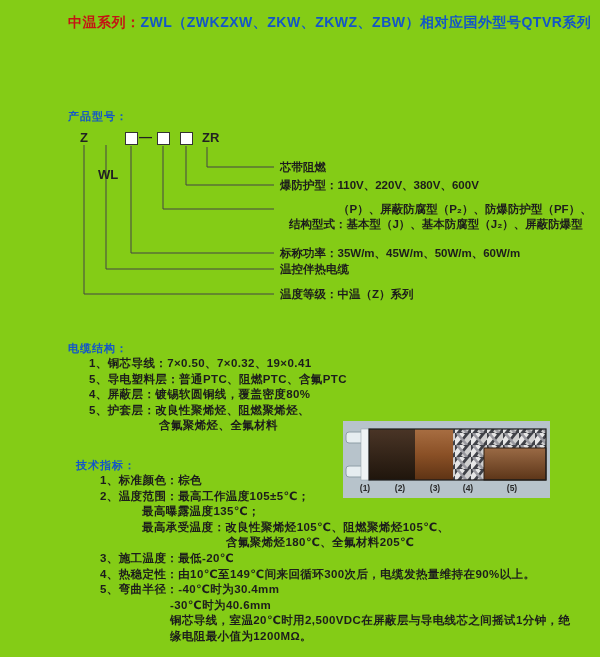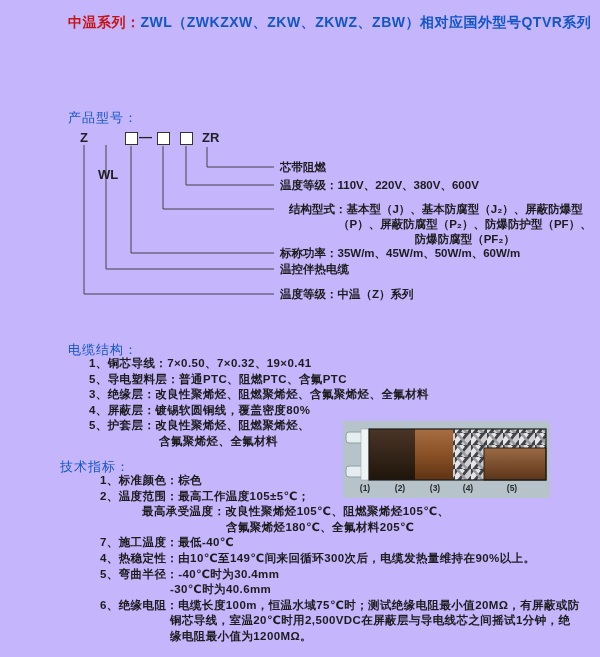--- a/index.html
+++ b/index.html
@@ -1,27 +1,27 @@
 <!DOCTYPE html>
 <html><head>
 <meta charset="utf-8">
 <style>
   html,body{margin:0;padding:0;background:#fff;}
-  #page{position:relative;width:600px;height:657px;background:#c4b5fd;overflow:hidden;
+  #page{position:relative;width:600px;height:657px;background:#84cc16;overflow:hidden;
         font-family:"Liberation Sans","DejaVu Sans",sans-serif;color:#1c1c1c;}
   .abs{position:absolute;}
   
   #doc-title{left:68px;top:14px;font-size:14px;font-weight:bold;letter-spacing:.5px;white-space:nowrap;}
   #doc-title .prefix{color:#c41414;}
   #doc-title .main{color:#1356c8;}
   
   #intro{left:66px;top:40px;width:472px;font-size:12px;font-weight:bold;line-height:18px;
          text-align:justify;text-indent:88px;letter-spacing:1px;color:#1c1c1c;}
   
-  .sec-head{color:#1356c8;font-size:13px;font-weight:normal;letter-spacing:1px;white-space:nowrap;}
+  .sec-head{color:#1356c8;font-size:11px;font-weight:bold;letter-spacing:1px;white-space:nowrap;}
   
   #model{left:60px;top:105px;width:530px;height:235px;}
   #model .head{position:absolute;left:8px;top:4px;}
   .code-item{position:absolute;font-size:13px;font-weight:bold;color:#222;}
   .blank-box{position:absolute;width:11px;height:11px;border:1.5px solid #333;background:#fff;}
   #model svg{position:absolute;left:0;top:0;}
   .m-label{position:absolute;font-size:11.5px;font-weight:bold;color:#1c1c1c;white-space:nowrap;line-height:15px;text-align:center;}
   .m-label .ln-ind{padding-left:58px;}
   
   .list{position:absolute;font-size:11.5px;font-weight:bold;color:#1c1c1c;letter-spacing:.4px;}
@@ -60,43 +60,41 @@
     <span class="blank-box" style="left:65px;top:27px;"></span>
     <span class="code-item" style="left:79px;top:24px;">—</span>
     <span class="blank-box" style="left:97px;top:27px;"></span>
     <span class="blank-box" style="left:120px;top:27px;"></span>
     <span class="code-item" style="left:142px;top:25px;">ZR</span>
 
     <div class="m-label" style="left:220px;top:55px;">
       <div class="ln">芯带阻燃</div>
     </div>
     <div class="m-label" style="left:220px;top:73px;">
-      <div class="ln">温度等级：110V、220V、380V、600V</div>
+      <div class="ln">爆防护型：110V、220V、380V、600V</div>
     </div>
     <div class="m-label" style="left:220px;top:97px;">
+      <div class="ln ln-ind">（P）、屏蔽防腐型（P₂）、防爆防护型（PF）、</div>
       <div class="ln">结构型式：基本型（J）、基本防腐型（J₂）、屏蔽防爆型</div>
-      <div class="ln ln-ind">（P）、屏蔽防腐型（P₂）、防爆防护型（PF）、</div>
-      <div class="ln ln-ind">防爆防腐型（PF₂）</div>
     </div>
     <div class="m-label" style="left:220px;top:141px;">
       <div class="ln">标称功率：35W/m、45W/m、50W/m、60W/m</div>
     </div>
     <div class="m-label" style="left:220px;top:157px;">
       <div class="ln">温控伴热电缆</div>
     </div>
     <div class="m-label" style="left:220px;top:182px;">
       <div class="ln">温度等级：中温（Z）系列</div>
     </div>
   </div>
 
   <div class="abs sec-head" style="left:68px;top:341px;text-align:center;">电缆结构：</div>
   <div class="list" style="left:89px;top:356px;width:500px;">
     <div class="ln">1、铜芯导线：7×0.50、7×0.32、19×0.41</div>
     <div class="ln">5、导电塑料层：普通PTC、阻燃PTC、含氟PTC</div>
-    <div class="ln">3、绝缘层：改良性聚烯烃、阻燃聚烯烃、含氟聚烯烃、全氟材料</div>
     <div class="ln">4、屏蔽层：镀锡软圆铜线，覆盖密度80%</div>
     <div class="ln">5、护套层：改良性聚烯烃、阻燃聚烯烃、</div>
     <div class="ln ind2">含氟聚烯烃、全氟材料</div>
   </div>
 
   <div id="figure" class="abs">
     <svg width="207" height="77" viewBox="0 0 207 77">
       <defs>
         <linearGradient id="gCopper" x1="0" y1="0" x2="0" y2="1">
           <stop offset="0" stop-color="#a86e42"></stop>
@@ -129,28 +127,28 @@
       <rect x="141" y="27" width="62" height="32" fill="url(#gJacket)" stroke="#302012" stroke-width="1"></rect>
       <rect x="26" y="8" width="177" height="51" fill="none" stroke="#1c1c1c" stroke-width="1.2"></rect>
     </svg>
     <div class="fig-label" style="left:10px;">(1)</div>
     <div class="fig-label" style="left:45px;">(2)</div>
     <div class="fig-label" style="left:80px;">(3)</div>
     <div class="fig-label" style="left:113px;">(4)</div>
     <div class="fig-label" style="left:157px;">(5)</div>
   </div>
 
-  <div class="abs sec-head" style="left:60px;top:458px;">技术指标：</div>
+  <div class="abs sec-head" style="left:76px;top:458px;">技术指标：</div>
   <div class="list" style="left:100px;top:473px;width:500px;">
     <div class="ln">1、标准颜色：棕色</div>
     <div class="ln">2、温度范围：最高工作温度105±5℃；</div>
+    <div class="ln ind1">最高曝露温度135℃；</div>
     <div class="ln ind1">最高承受温度：改良性聚烯烃105℃、阻燃聚烯烃105℃、</div>
     <div class="ln ind3">含氟聚烯烃180℃、全氟材料205℃</div>
-    <div class="ln">7、施工温度：最低-40℃</div>
+    <div class="ln">3、施工温度：最低-20℃</div>
     <div class="ln">4、热稳定性：由10℃至149℃间来回循环300次后，电缆发热量维持在90%以上。</div>
     <div class="ln">5、弯曲半径：-40℃时为30.4mm</div>
     <div class="ln ind2">-30℃时为40.6mm</div>
-    <div class="ln">6、绝缘电阻：电缆长度100m，恒温水域75℃时；测试绝缘电阻最小值20MΩ，有屏蔽或防</div>
     <div class="ln ind2">铜芯导线，室温20℃时用2,500VDC在屏蔽层与导电线芯之间摇试1分钟，绝</div>
     <div class="ln ind2">缘电阻最小值为1200MΩ。</div>
   </div>
 
 </div>
 
 </body></html>

